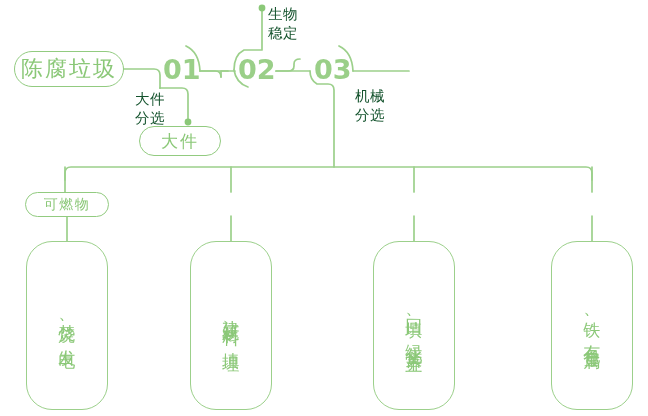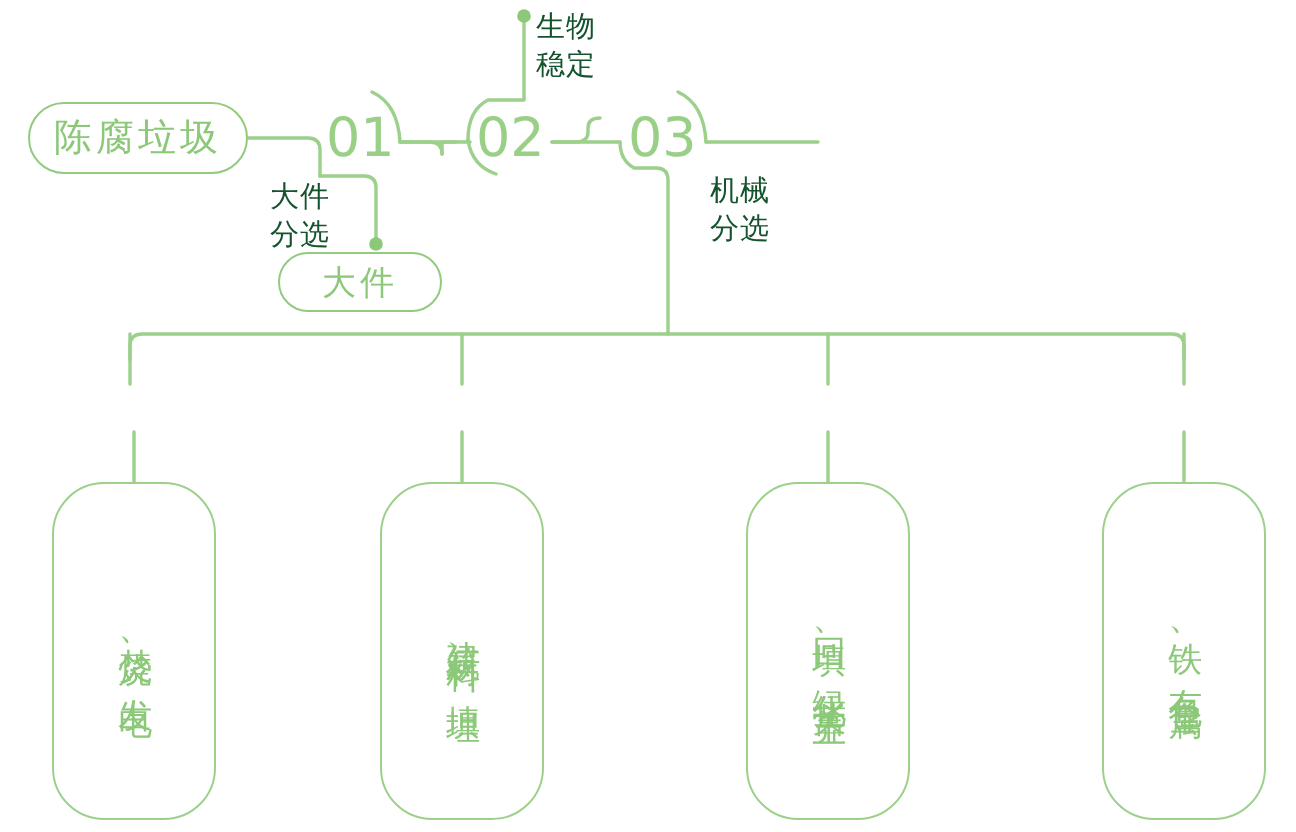--- a/index.html
+++ b/index.html
@@ -36,21 +36,21 @@
     border-radius: 999px;
     color: #8BC878;
     display: flex;
     align-items: center;
     justify-content: center;
     background: #ffffff;
     letter-spacing: 1px;
     white-space: nowrap;
   }
   .pill-lg {
-    font-size: 19px;
+    font-size: 22px;
     letter-spacing: 2px;
   }
   .pill-md {
     font-size: 17px;
     letter-spacing: 2px;
   }
   .pill-sm {
     font-size: 14px;
     letter-spacing: 1.5px;
   }
@@ -76,21 +76,21 @@
     text-align: center;
     max-height: 150px;
   }
 
   
   .stagenum {
     position: absolute;
     color: #9ACF88;
     font-size: 27px;
     letter-spacing: 0px;
-    font-weight: 400;
+    font-weight: 700;
     line-height: 1;
   }
 
   
   .annot {
     position: absolute;
     color: #14532d;
     font-size: 14.5px;
     line-height: 1.32;
     letter-spacing: 0.5px;
@@ -156,20 +156,21 @@
 
   <div class="annot" style="left:135px; top:90px; width:56px;">大件
 分选</div>
   <div class="annot" style="left:268px; top:5px; width:56px;">生物
 稳定</div>
   <div class="annot" style="left:355px; top:87px; width:56px;">机械
 分选</div>
 
   <div class="pill pill-md" style="left:139px; top:126px; width:82px; height:30px;">大件</div>
 
+  <div class="pill pill-sm" style="left:25px; top:192px; width:84px; height:25px;">可燃物</div>
 
   <div class="vbox" style="left:26px; top:241px; width:82px; height:169px;">
     <div class="vbox-label">焚烧、发电</div>
   </div>
 
   <div class="vbox" style="left:190px; top:241px; width:82px; height:169px;">
     <div class="vbox-label">建筑材料、填埋</div>
   </div>
 
   <div class="vbox" style="left:373px; top:241px; width:82px; height:169px;">

